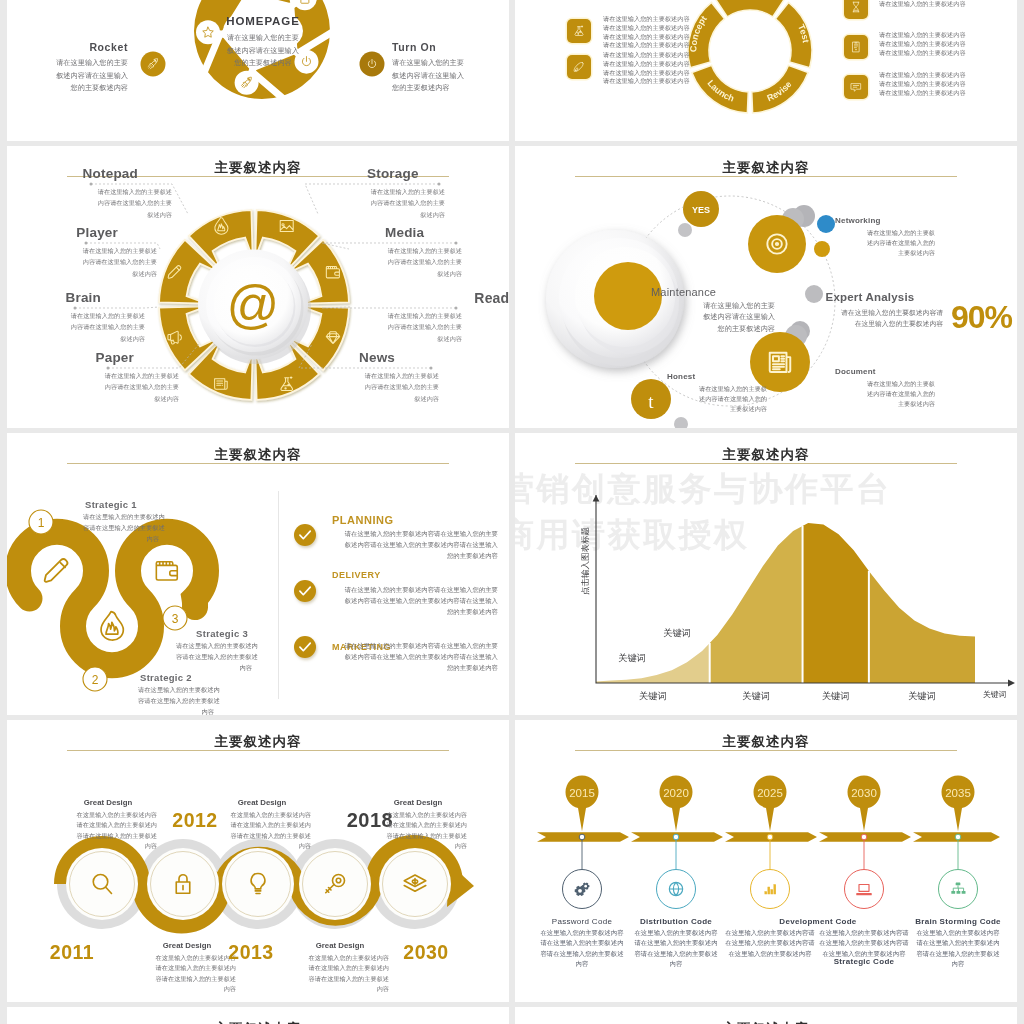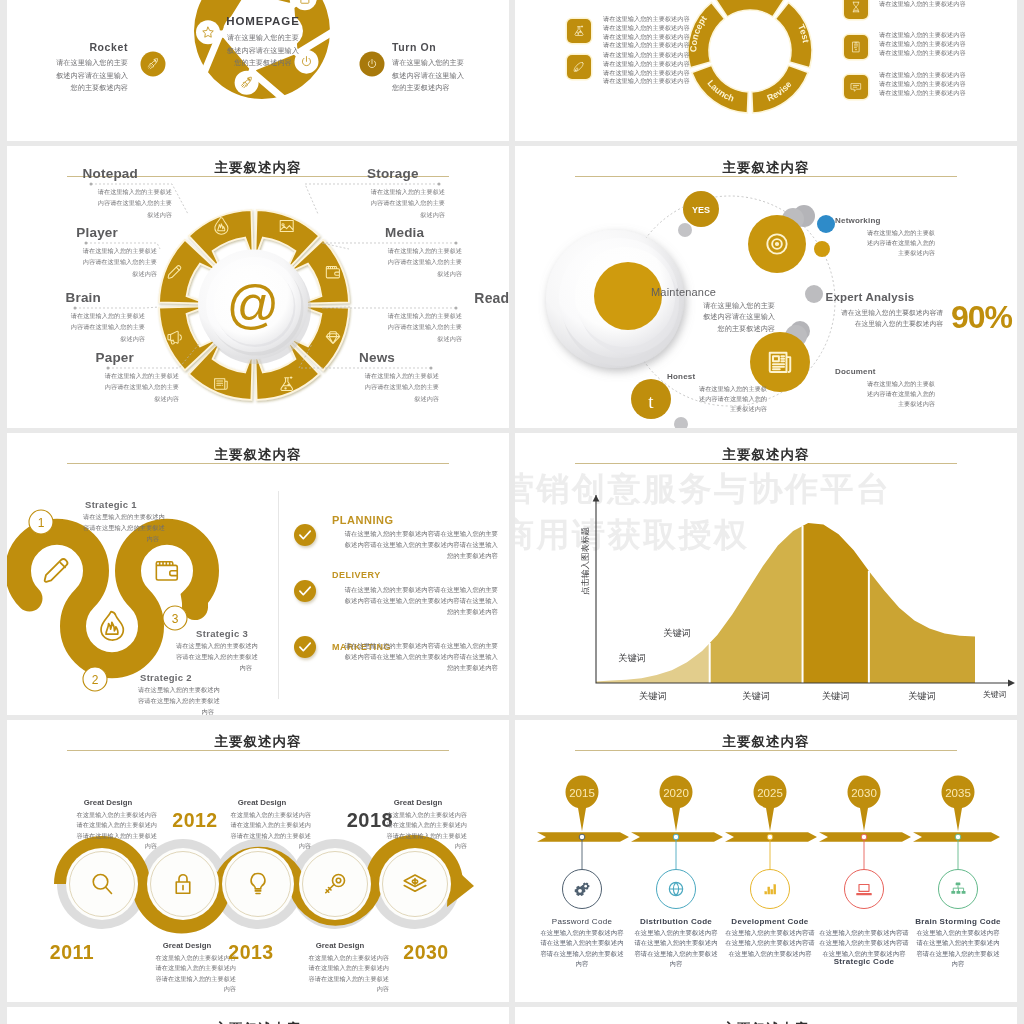--- a/index.html
+++ b/index.html
@@ -572,21 +572,21 @@
             <rect x="16.4" y="14.4" width="4.6" height="3.4" fill="#62b98a" rx="0.5"></rect>
             <path d="M12 7.6v3.4M6.3 14.4v-3.4h12.4v3.4M12.5 11v3.4" stroke="#62b98a" stroke-width="1.1" fill="none"></path>
           </g>
         </g>
     </svg>
     <div id="s8labels">
         <div class="abs" style="left: 9px; top: 197px; width: 116px; text-align: center; font-size: 8px; font-weight: normal; color: rgb(63, 68, 80); letter-spacing: 0.3px;">Password  Code</div>
         <div class="abs" style="left: 11px; top: 208px; width: 112px; text-align: center; font-size: 6.4px; color: rgb(95, 100, 112); line-height: 1.62;">在这里输入您的主要叙述内容<br>请在这里输入您的主要叙述内<br>容请在这里输入您的主要叙述<br>内容</div>
         <div class="abs" style="left: 103px; top: 197px; width: 116px; text-align: center; font-size: 8px; font-weight: bold; color: rgb(63, 68, 80); letter-spacing: 0.3px;">Distribution  Code</div>
         <div class="abs" style="left: 105px; top: 208px; width: 112px; text-align: center; font-size: 6.4px; color: rgb(95, 100, 112); line-height: 1.62;">在这里输入您的主要叙述内容<br>请在这里输入您的主要叙述内<br>容请在这里输入您的主要叙述<br>内容</div>
-        <div class="abs" style="left: 197px; top: 197px; width: 116px; text-align: center; font-size: 8px; font-weight: bold; color: rgb(63, 68, 80); letter-spacing: 0.3px;">Development Code</div>
+        <div class="abs" style="left: 197px; top: 197px; width: 116px; text-align: center; font-size: 8px; font-weight: bold; color: rgb(63, 68, 80); letter-spacing: 0.3px; padding-left: 48px;">Development Code</div>
         <div class="abs" style="left: 199px; top: 208px; width: 112px; text-align: center; font-size: 6.4px; color: rgb(95, 100, 112); line-height: 1.62;">在这里输入您的主要叙述内容请<br>在这里输入您的主要叙述内容请<br>在这里输入您的主要叙述内容</div>
         <div class="abs" style="left: 291px; top: 197px; width: 116px; text-align: center; font-size: 8px; font-weight: bold; color: rgb(63, 68, 80); letter-spacing: 0.3px; margin-top: 40px;">Strategic Code</div>
         <div class="abs" style="left: 293px; top: 208px; width: 112px; text-align: center; font-size: 6.4px; color: rgb(95, 100, 112); line-height: 1.62;">在这里输入您的主要叙述内容请<br>在这里输入您的主要叙述内容请<br>在这里输入您的主要叙述内容</div>
         <div class="abs" style="left: 385px; top: 197px; width: 116px; text-align: center; font-size: 8px; font-weight: bold; color: rgb(63, 68, 80); letter-spacing: 0.3px;">Brain Storming  Code</div>
         <div class="abs" style="left: 387px; top: 208px; width: 112px; text-align: center; font-size: 6.4px; color: rgb(95, 100, 112); line-height: 1.62;">在这里输入您的主要叙述内容<br>请在这里输入您的主要叙述内<br>容请在这里输入您的主要叙述<br>内容</div>
       </div>
   </div>
   <div class="slide" id="s9">
     <div class="stitle">主要叙述内容</div>
 

